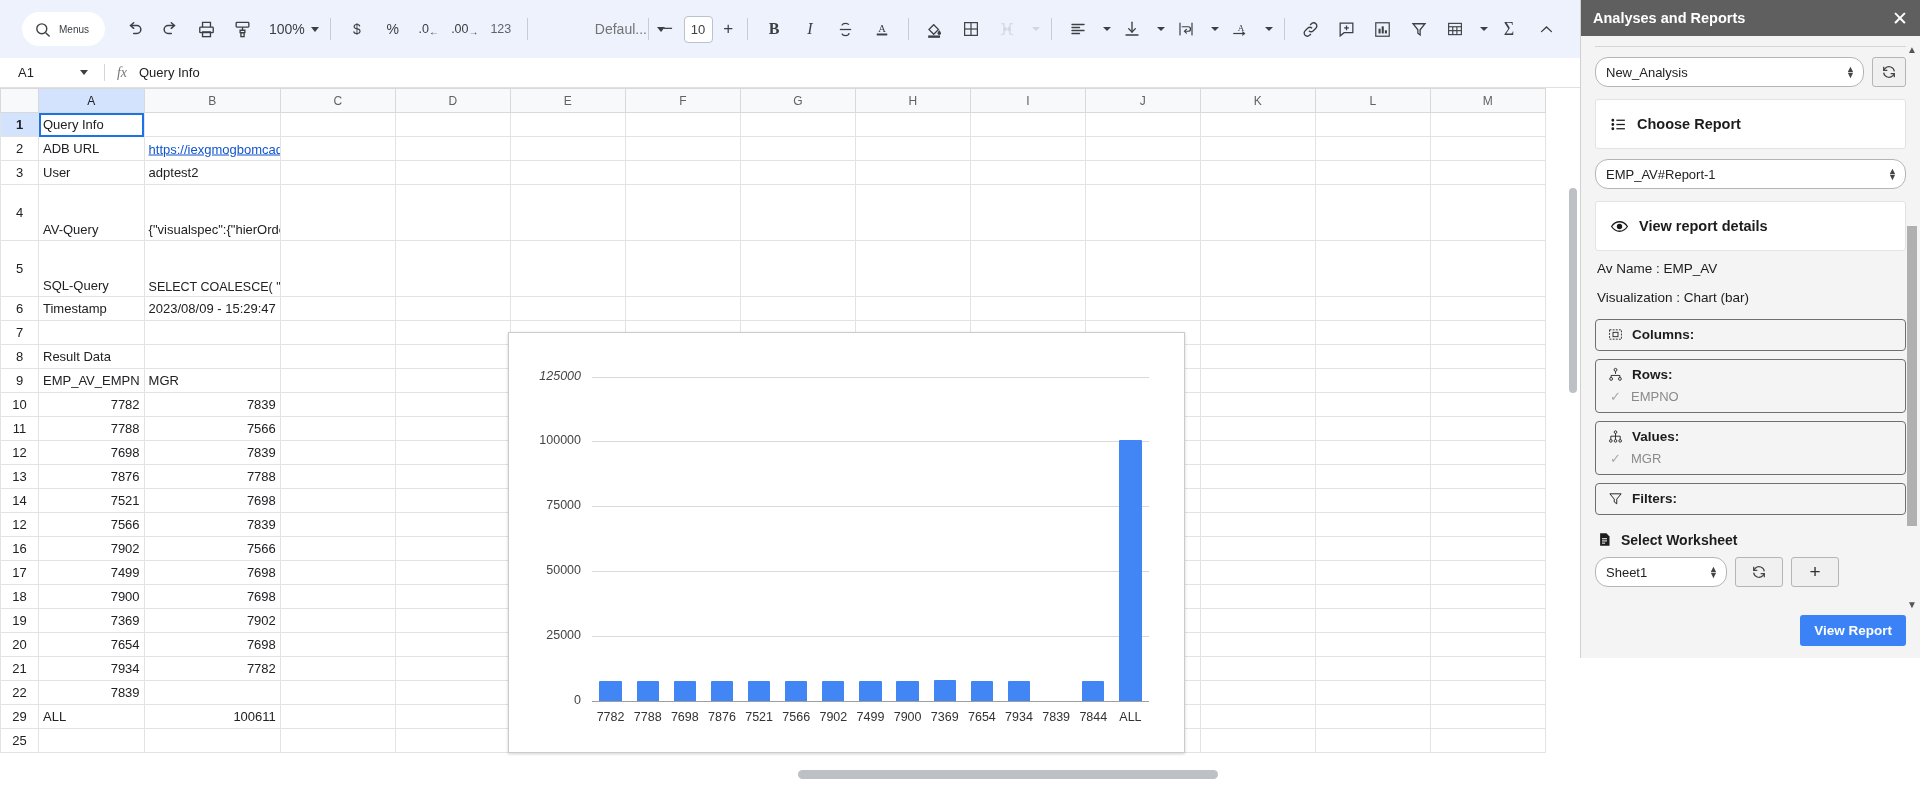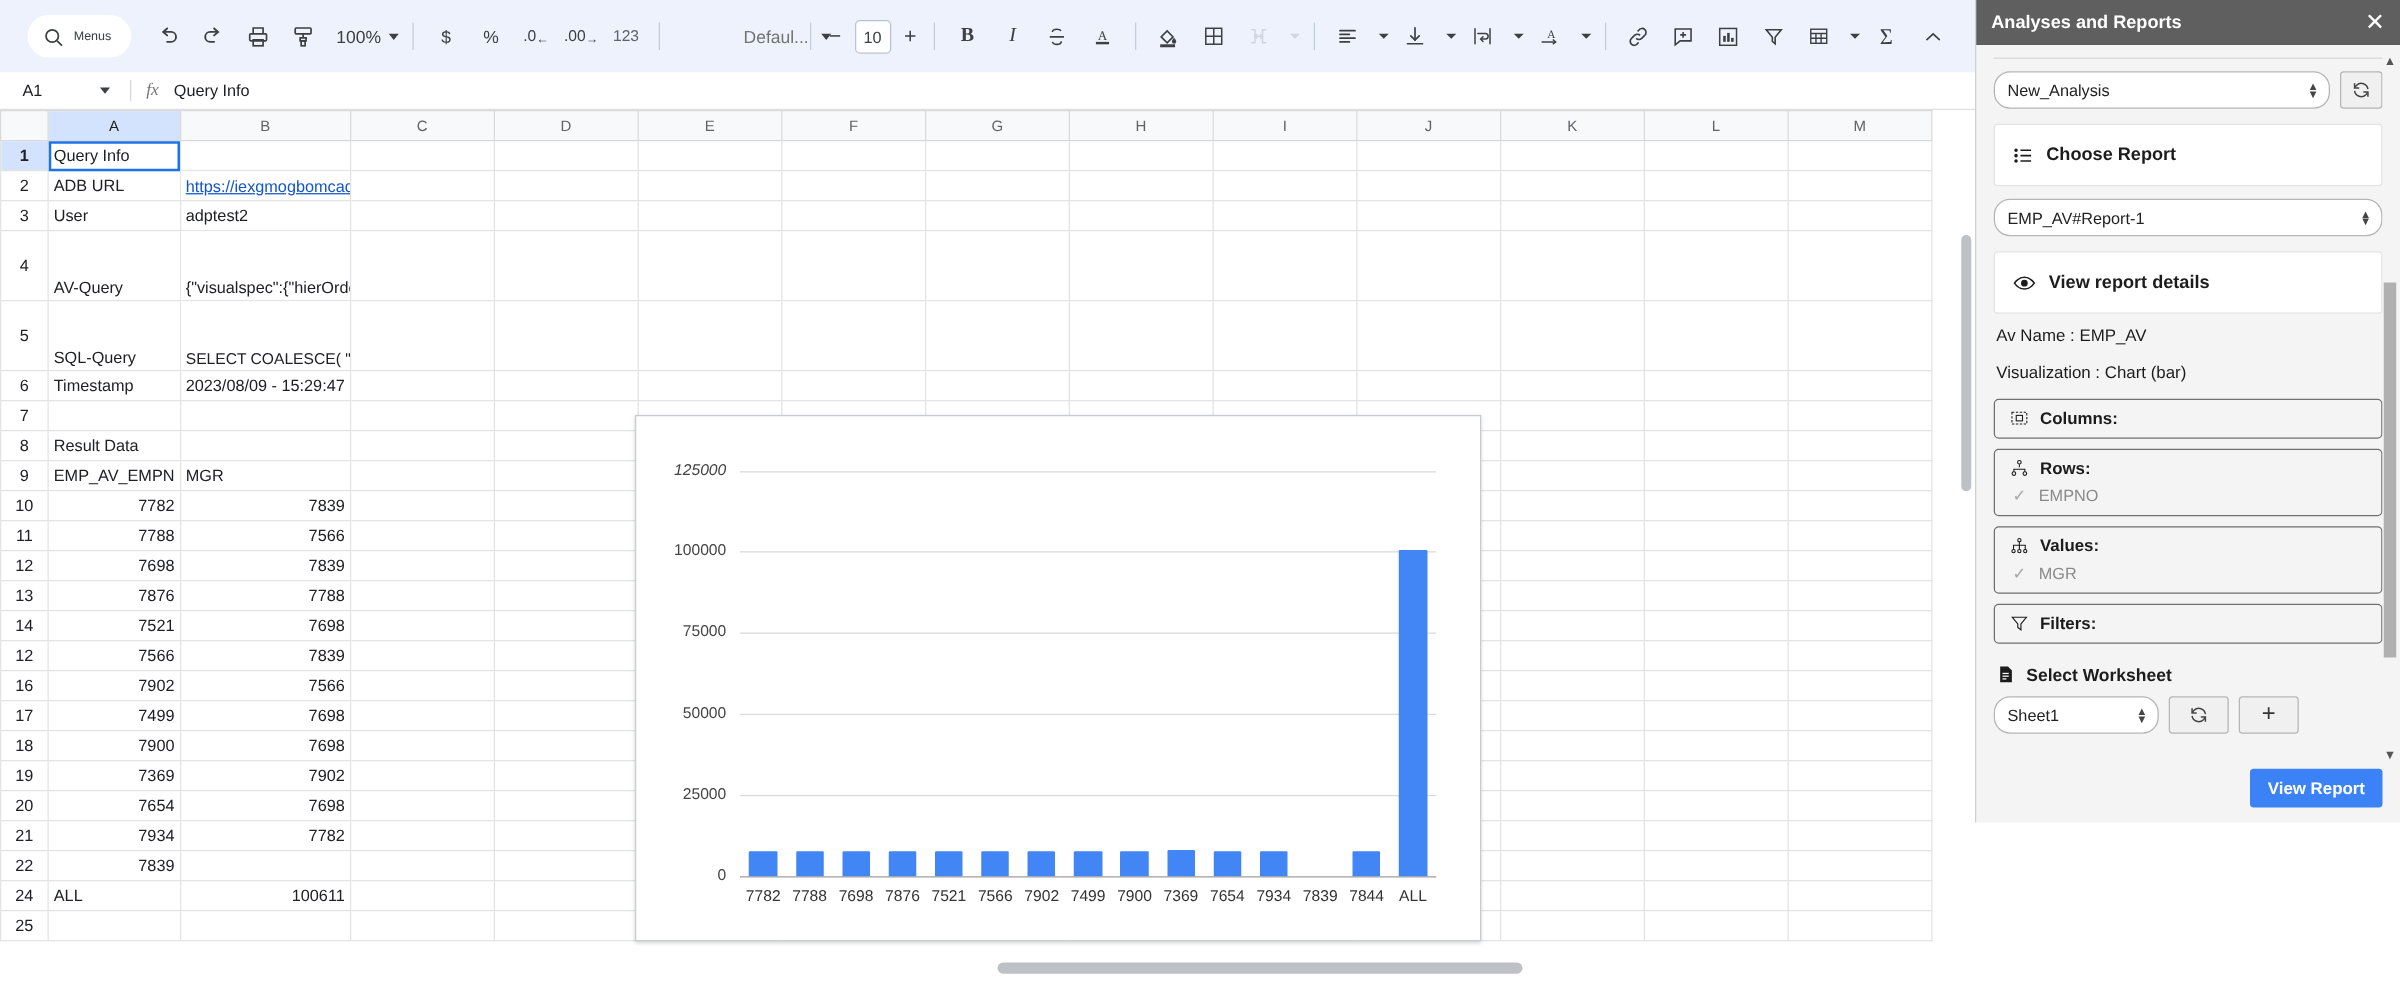--- a/index.html
+++ b/index.html
@@ -855,21 +855,21 @@
             <td></td>
               <td></td>
             <td></td>
               <td></td>
             <td></td>
               <td></td>
             <td></td>
           </tr>
 
           <tr>
-            <td class="rowhdr">24</td>
+            <td class="rowhdr">29</td>
             <td>ALL</td>
             <td class="num">100611</td>
             <td></td>
               <td></td>
             <td></td>
               <td></td>
             <td></td>
               <td></td>
             <td></td>
               <td></td>

